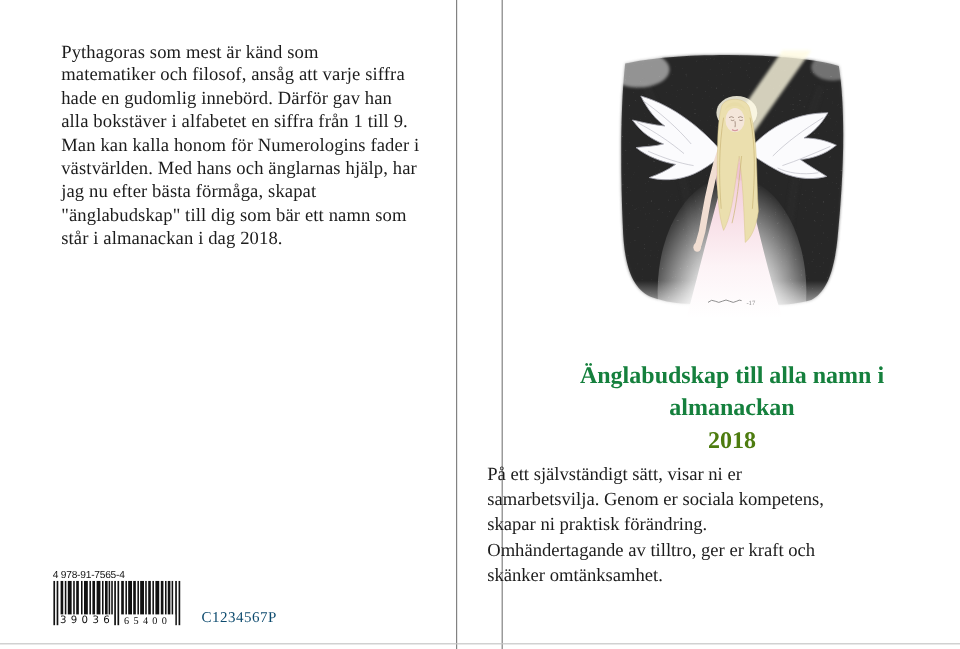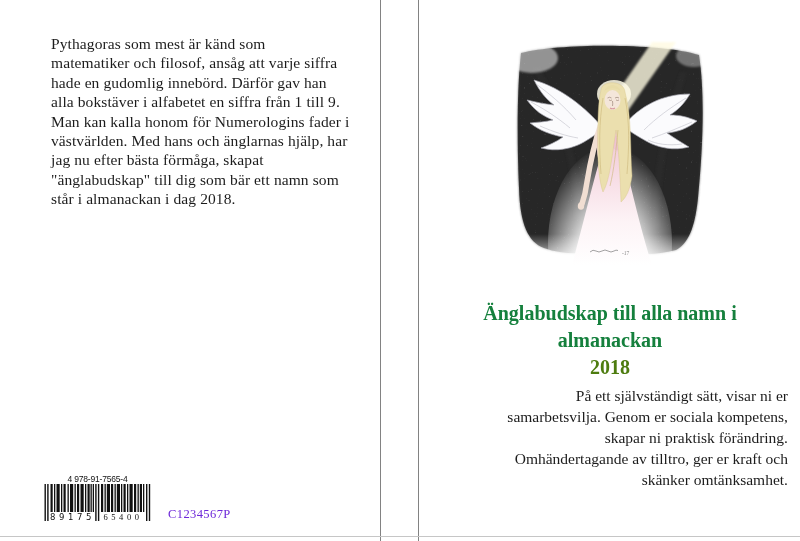--- a/index.html
+++ b/index.html
@@ -15,52 +15,52 @@
   
   .back-text{
     position:absolute;left:35px;top:34px;
     font-size:15.5px;line-height:19.4px;letter-spacing:0.1px;
     white-space:pre;color:#1c1c1c;margin-left:16px;
   }
   .barcode{position:absolute;left:44px;top:474px;width:107px;}
   .barcode .isbn{
     font-family:"Liberation Sans","DejaVu Sans",sans-serif;
     font-size:8.5px;line-height:10px;letter-spacing:-0.2px;
-    text-align:center;white-space:nowrap;color:#111;
+    white-space:nowrap;color:#111;
   }
   .barcode svg{display:block;}
   .barcode .digits{
     position:absolute;left:0;top:38px;width:107px;height:10px;
     font-family:"DejaVu Sans",sans-serif;font-size:8.5px;line-height:10px;color:#111;
   }
   .barcode .digits span{
     position:absolute;top:0;background:#fff;text-align:center;
     letter-spacing:3.6px;white-space:nowrap;
   }
   .barcode .digits .g1{left:6px;width:45px;}
   .barcode .digits .g2{left:56px;width:46px;font-family:Liberation Serif, serif;}
   .print-code{
     position:absolute;left:168px;top:507px;
-    font-size:12.5px;color:#6d28d9;letter-spacing:0.4px;
+    font-size:12.5px;color:#0c4a6e;letter-spacing:0.4px;
   }
 
   
   .angel{position:absolute;left:506px;top:38px;width:207px;height:227px;}
   .front-title{
     position:absolute;left:419px;top:300px;width:382px;
     text-align:center;font-weight:bold;font-size:20px;line-height:27px;
     white-space:pre;color:#15803d;
   }
   .front-year{
     position:absolute;left:419px;top:355px;width:382px;
     text-align:center;font-weight:bold;font-size:20px;line-height:24px;color:#4d7c0f;
   }
   .front-message{
     position:absolute;left:406px;top:385px;width:382px;
-    text-align:right;font-size:15.5px;line-height:21px;white-space:pre;color:#1c1c1c;
+    text-align:left;font-size:15.5px;line-height:21px;white-space:pre;color:#1c1c1c;
   }
 </style>
 </head>
 <body>
 
 <div class="sheet">
 
   <div class="vline left"></div>
   <div class="vline right"></div>
   <div class="hline-bottom"></div>
@@ -111,21 +111,21 @@
         <rect x="79.5" y="0" width="2.2" height="37"></rect>
         <rect x="83" y="0" width="1.3" height="37"></rect>
         <rect x="85.5" y="0" width="3.2" height="37"></rect>
         <rect x="90" y="0" width="2.2" height="37"></rect>
         <rect x="93.5" y="0" width="1.3" height="37"></rect>
         <rect x="95.8" y="0" width="2.2" height="37"></rect>
         <rect x="99" y="0" width="1.3" height="37"></rect>
       </g>
     </svg>
     <div class="digits">
-      <span class="g1">89175</span>
+      <span class="g1">39036</span>
       <span class="g2">65400</span>
     </div>
   </div>
 
   <div class="print-code">C1234567P</div>
 
   <svg class="angel" viewBox="0 0 207 227" preserveAspectRatio="none">
     <defs>
       <radialGradient id="glow" cx="0.5" cy="0.62" r="0.62">
         <stop offset="0" stop-color="#ffffff" stop-opacity="1"></stop>

